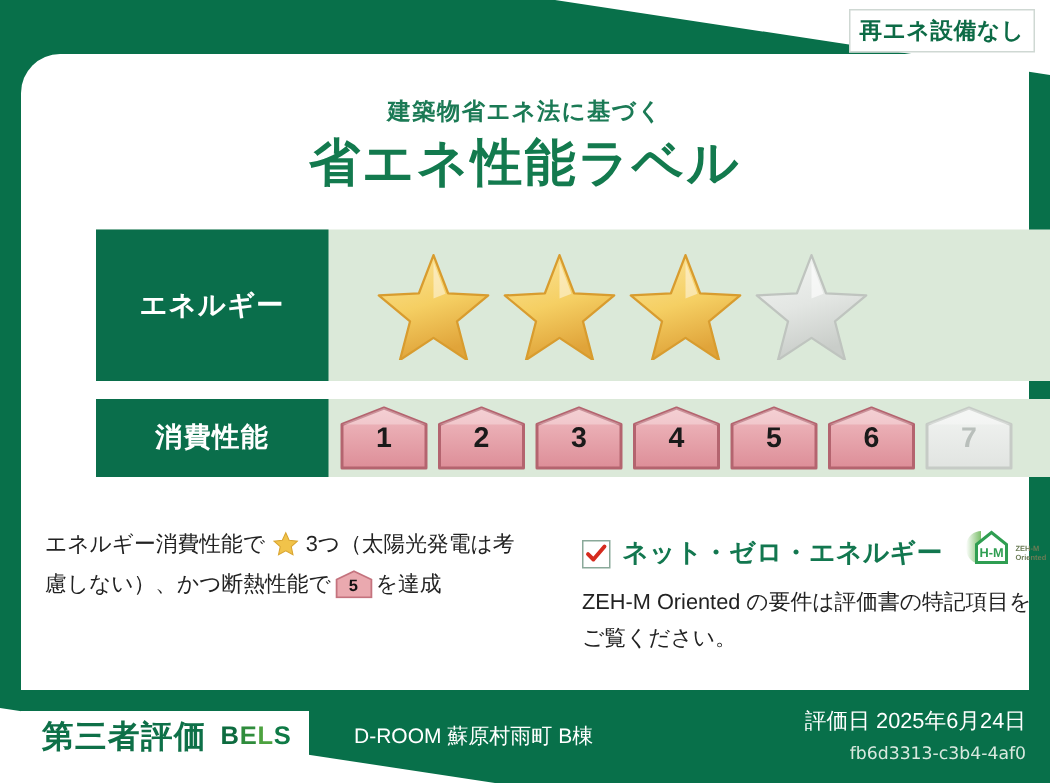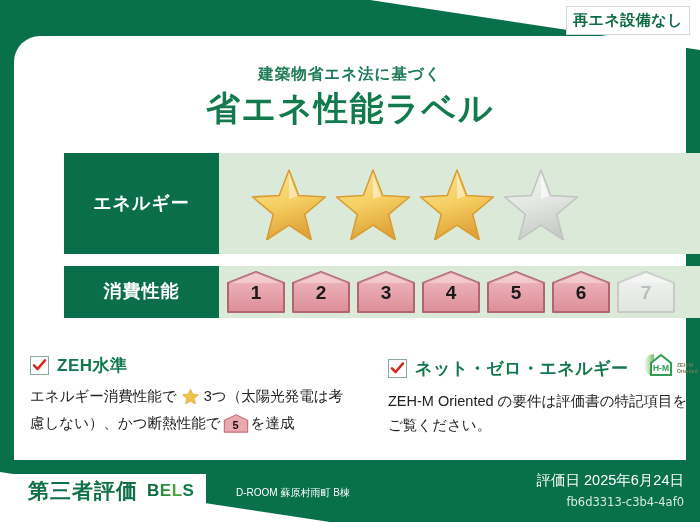--- a/index.html
+++ b/index.html
@@ -207,21 +207,21 @@
   }
   .bels b:nth-child(1) { color: #0d6b3f; }
   .bels b:nth-child(2) { color: #2f8c3c; }
   .bels b:nth-child(3) { color: #4da23f; }
   .bels b:nth-child(4) { color: #0f7a46; }
 
   .footer-prop {
     position: absolute;
     left: 236px; bottom: 22px;
     color: #ffffff;
-    font-size: 10px;
+    font-size: 14px;
   }
   .footer-date {
     position: absolute;
     right: 16px; bottom: 32px;
     color: #ffffff;
     font-size: 14.5px;
     text-align: right;
   }
   .footer-id {
     position: absolute;
@@ -407,28 +407,20 @@
               <polygon points="31,2 59,13 59,42 3,42 3,13" fill="url(#bg6)" stroke="#c6cbc6" stroke-width="2" stroke-linejoin="round"></polygon>
               <polygon points="31,2 59,13 31,13 3,13" fill="#ffffff" opacity="0.30"></polygon>
             </svg>
             <span>7</span>
           </div>
         </div>
     </div>
   </div>
 
   <div class="info info-left">
-    <div class="info-head">
-      <span class="check">
-        <svg width="15" height="15" viewBox="0 0 15 15">
-            <path d="M2 7.4 L5.6 11 L13 2.4" stroke="#d52b1e" stroke-width="2.6" fill="none" stroke-linecap="round" stroke-linejoin="round"></path>
-          </svg>
-      </span>
-      <span class="info-title">ZEH水準</span>
-    </div>
     <div class="info-text">
       <span>エネルギー消費性能で</span><span class="inline-star">
         <svg width="17" height="17" viewBox="0 0 24 24">
             <polygon points="12,1.6 15.2,8.7 23,9.6 17.2,14.8 18.8,22.4 12,18.6 5.2,22.4 6.8,14.8 1,9.6 8.8,8.7" fill="#f1c34a" stroke="#d9a531" stroke-width="1"></polygon>
           </svg>
       </span><span>3つ（太陽光発電は考慮しない）、かつ断熱性能で</span><span class="inline-badge">
         <svg viewBox="0 0 26 19">
             <polygon points="13,0.8 24.6,6.3 24.6,18.2 1.4,18.2 1.4,6.3" fill="#eaa9af" stroke="#c4737e" stroke-width="1.2"></polygon>
           </svg>
         <i>5</i>

